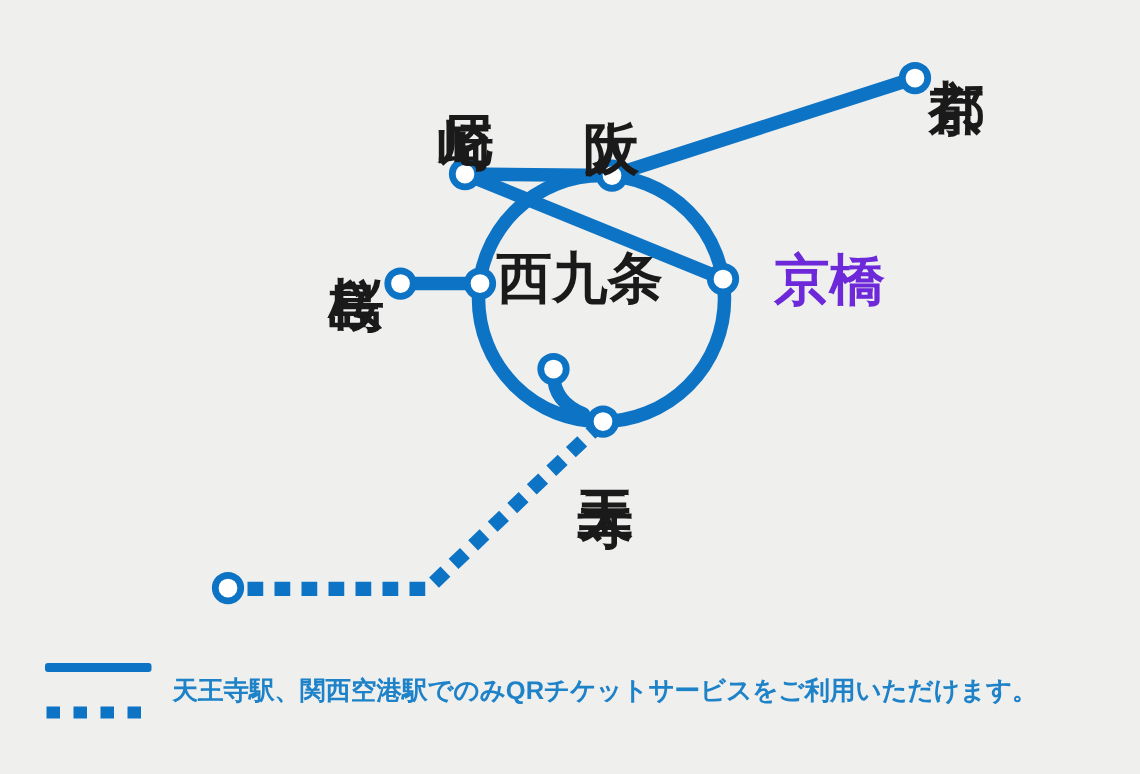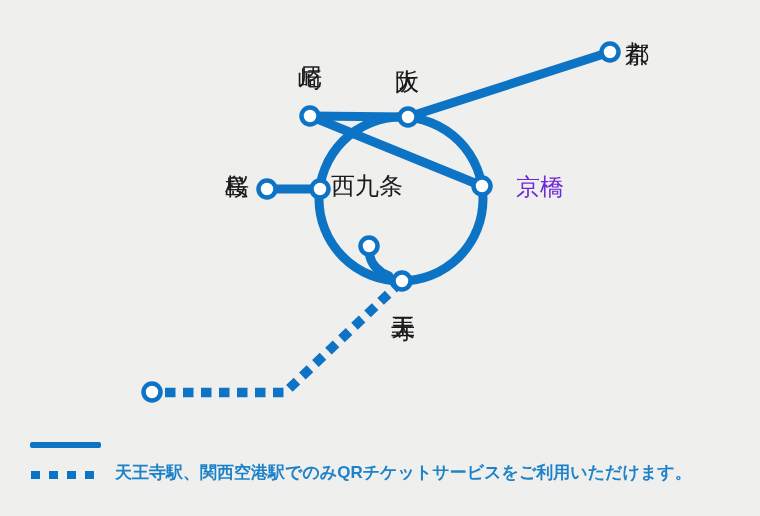--- a/index.html
+++ b/index.html
@@ -7,22 +7,22 @@
     position:relative;
     width:760px;height:516px;
     background:#efefee;
     overflow:hidden;
     font-family:"Liberation Sans","DejaVu Sans",sans-serif;
   }
   #map-svg{position:absolute;left:0;top:0;}
   #label-layer{position:absolute;left:0;top:0;width:760px;height:516px;pointer-events:none;}
   .station-label{
     position:absolute;
-    font-weight:normal;
-    font-size:24px;
+    font-weight:bold;
+    font-size:37px;
     line-height:28px;
     color:#1a1a1a;
     white-space:nowrap;
   }
   .station-label.vertical{
     writing-mode:vertical-rl;
     text-orientation:upright;
     transform:translateX(-50%);
   }
   .legend{position:absolute;left:0;top:0;width:760px;height:516px;}
@@ -34,21 +34,21 @@
     position:absolute;left:31px;top:471px;
     display:flex;gap:9px;
   }
   .legend-swatch-dashed .sq{width:9px;height:8px;}
   .legend-text{
     position:absolute;left:115px;
     font-weight:bold;font-size:17px;line-height:18px;
     white-space:nowrap;
   }
   .legend-text.row1{top:443px;}
-  .legend-text.row2{top:464px;}
+  .legend-text.row2{top:452px;}
 </style>
 </head>
 <body>
 
 <div class="screen" style="background: rgb(239, 239, 238);">
 
   <svg id="map-svg" width="760" height="516" viewBox="0 0 760 516">
       <line x1="310" y1="116" x2="408" y2="117" stroke="#0d73c5" stroke-width="9" stroke-linecap="round"></line>
       <line x1="408" y1="117" x2="610" y2="52" stroke="#0d73c5" stroke-width="9" stroke-linecap="round"></line>
       <line x1="310" y1="116" x2="482" y2="186" stroke="#0d73c5" stroke-width="9" stroke-linecap="round"></line>

